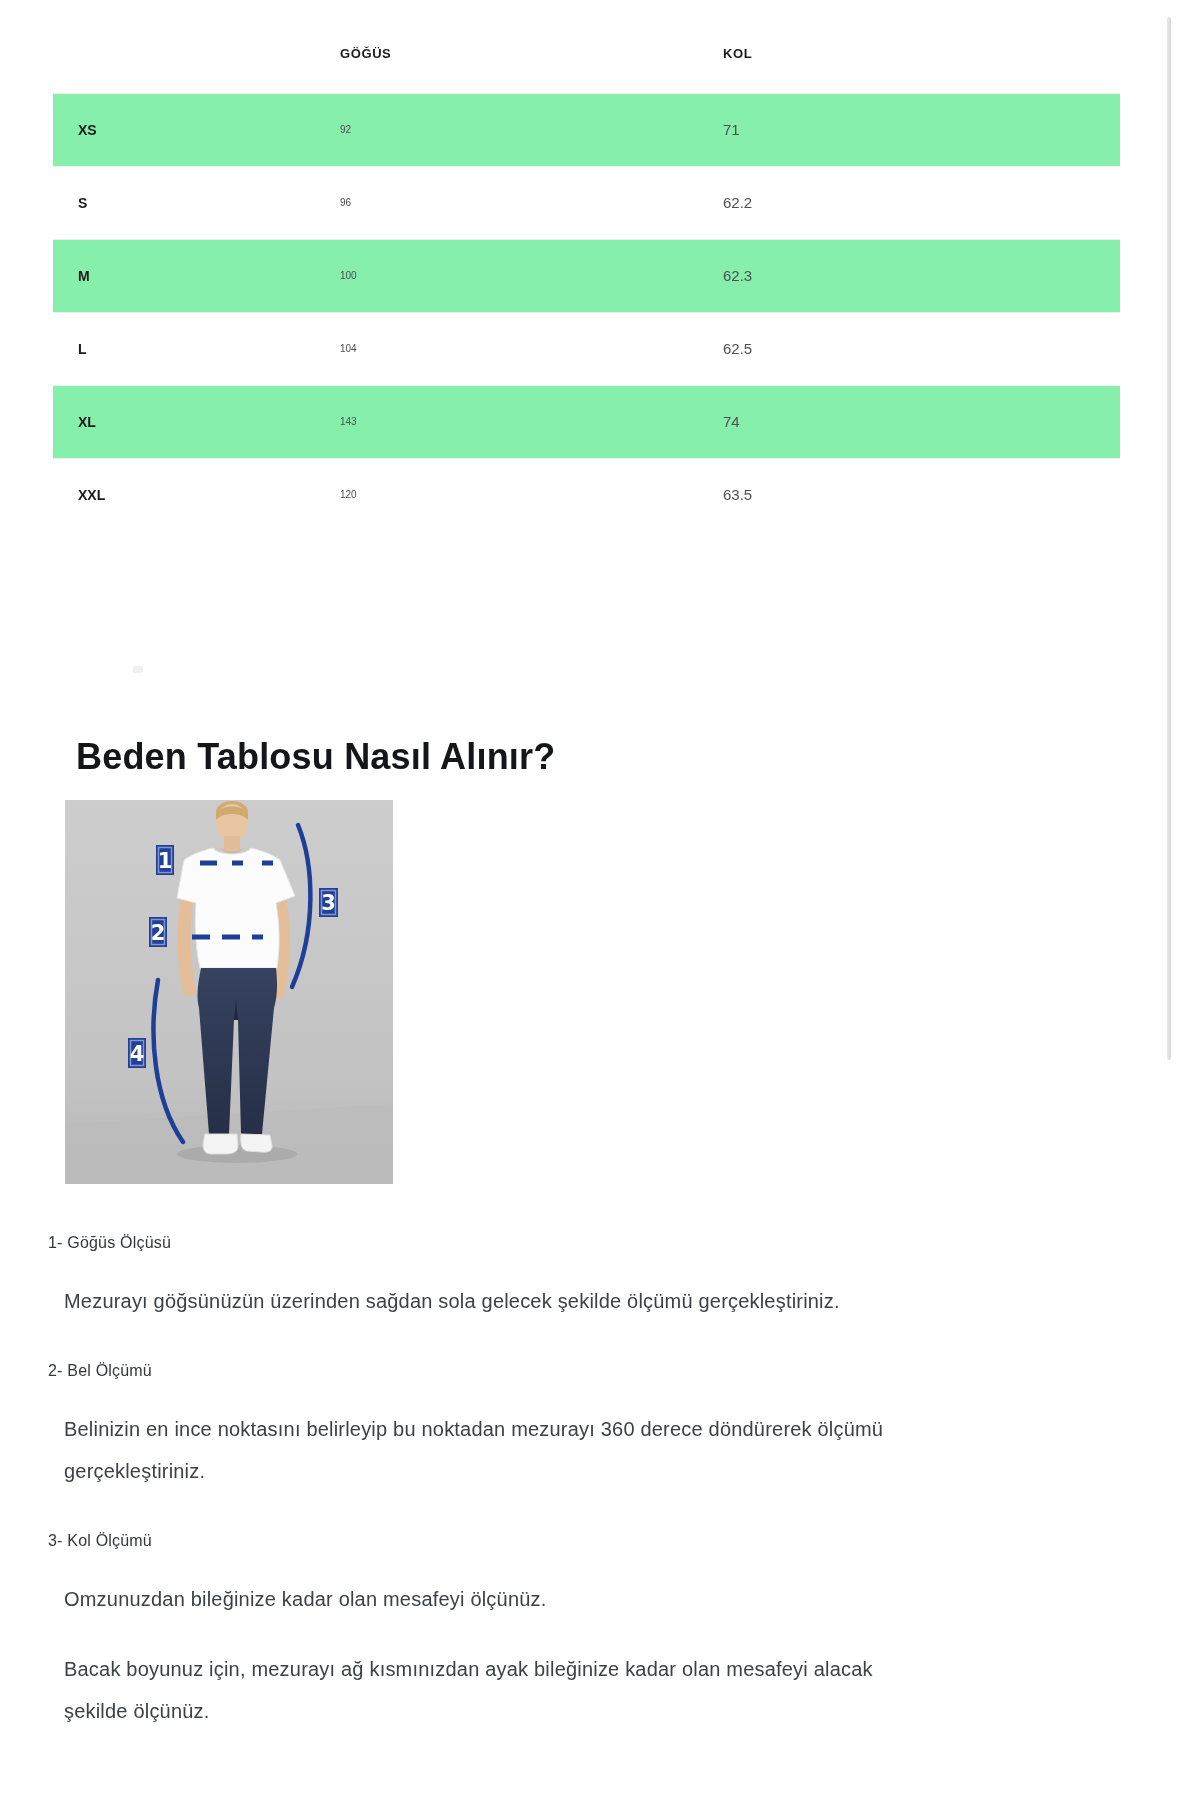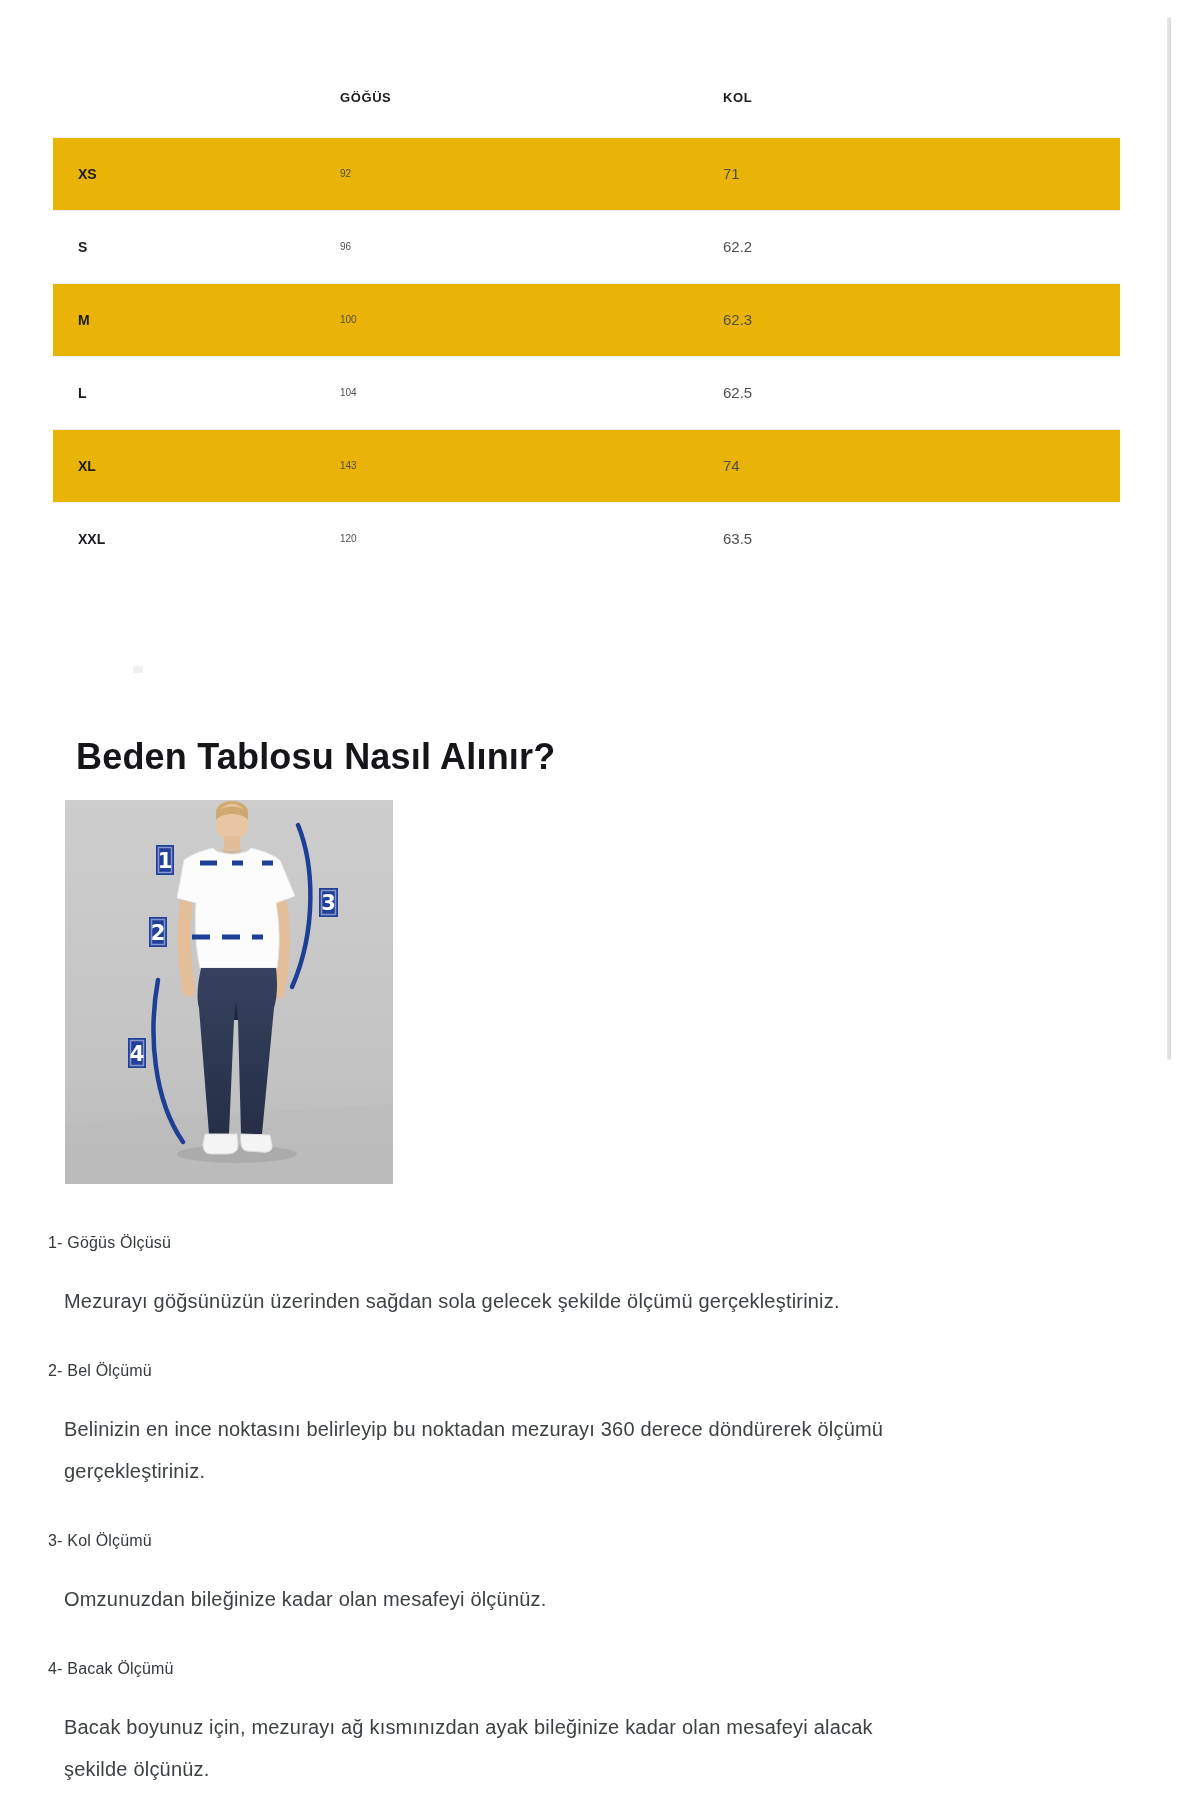--- a/index.html
+++ b/index.html
@@ -3,27 +3,27 @@
 <meta charset="utf-8">
 <style>
   html,body { margin:0; padding:0; background:#ffffff; }
   body {
     width:1200px; height:1800px; position:relative; overflow:hidden;
     font-family:"Liberation Sans", sans-serif; color:#3c4146;
   }
 
   
   .size-table { position:absolute; left:53px; top:40px; width:1067px; }
-  .st-header { position:relative; height:53px;margin-top:44px; }
+  .st-header { position:relative; height:53px; }
   .st-header .st-col {
     position:absolute; top:6px; font-size:13px; font-weight:bold;
     letter-spacing:.6px; color:#1b1b1f;
   }
   .st-rows .st-row { position:relative; height:72px; }
-  .st-row.striped { background:#eab308; border-top:1px solid #efefef; border-bottom:1px solid #efefef; }
+  .st-row.striped { background:#86efac; border-top:1px solid #efefef; border-bottom:1px solid #efefef; }
   .st-cell { position:absolute; top:0; line-height:72px; }
   .c-size  { left:25px;  font-size:14px; font-weight:bold; color:#1b1b1f; }
   .c-chest { left:287px; font-size:10px; color:#4f4f4f; }
   .c-arm   { left:670px; font-size:15px; color:#4f4f4f; }
 
   
   .artifact-dot {
     position:absolute; left:133px; top:666px; width:10px; height:7px;
     background:#f0f0f0; border-radius:2px;
   }
@@ -194,17 +194,16 @@
   <div class="g-section">
     <p class="g-heading">2- Bel Ölçümü</p>
     <p class="g-body">Belinizin en ince noktasını belirleyip bu noktadan mezurayı 360 derece döndürerek ölçümü
 gerçekleştiriniz.</p>
   </div>
   <div class="g-section">
     <p class="g-heading">3- Kol Ölçümü</p>
     <p class="g-body">Omzunuzdan bileğinize kadar olan mesafeyi ölçünüz.</p>
   </div>
   <div class="g-section">
-    <p class="g-heading">4- Bacak Ölçümü</p>
     <p class="g-body">Bacak boyunuz için, mezurayı ağ kısmınızdan ayak bileğinize kadar olan mesafeyi alacak
 şekilde ölçünüz.</p>
   </div>
 </div>
 
 </body></html>

